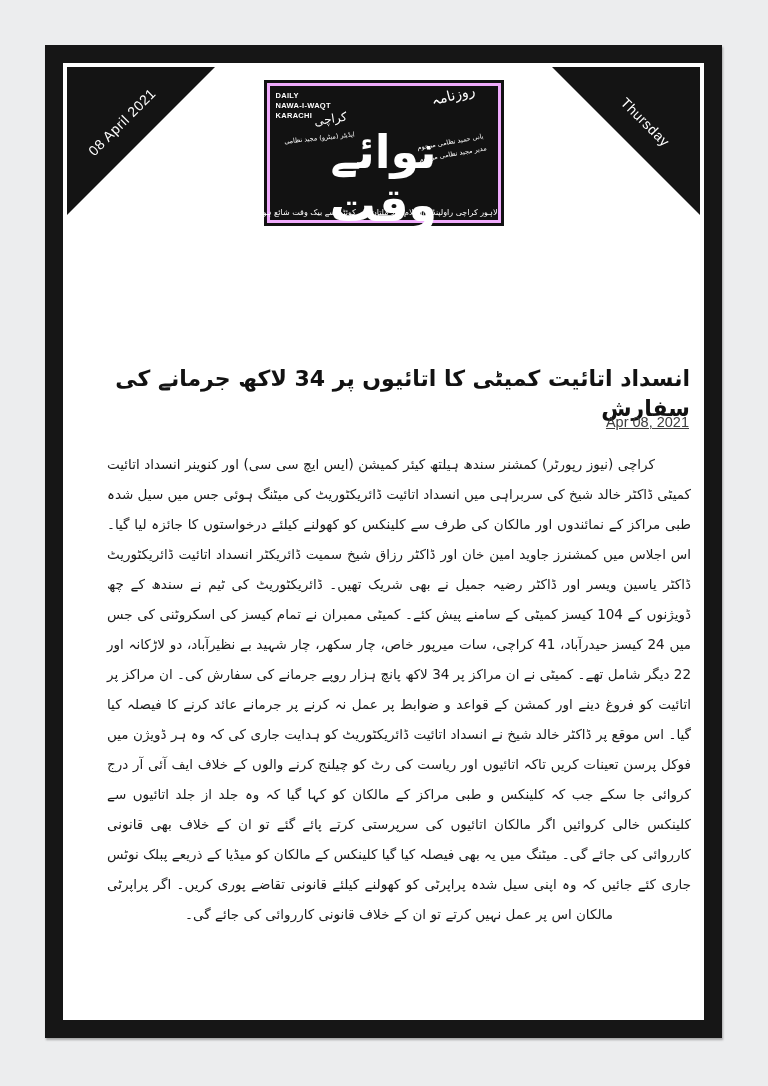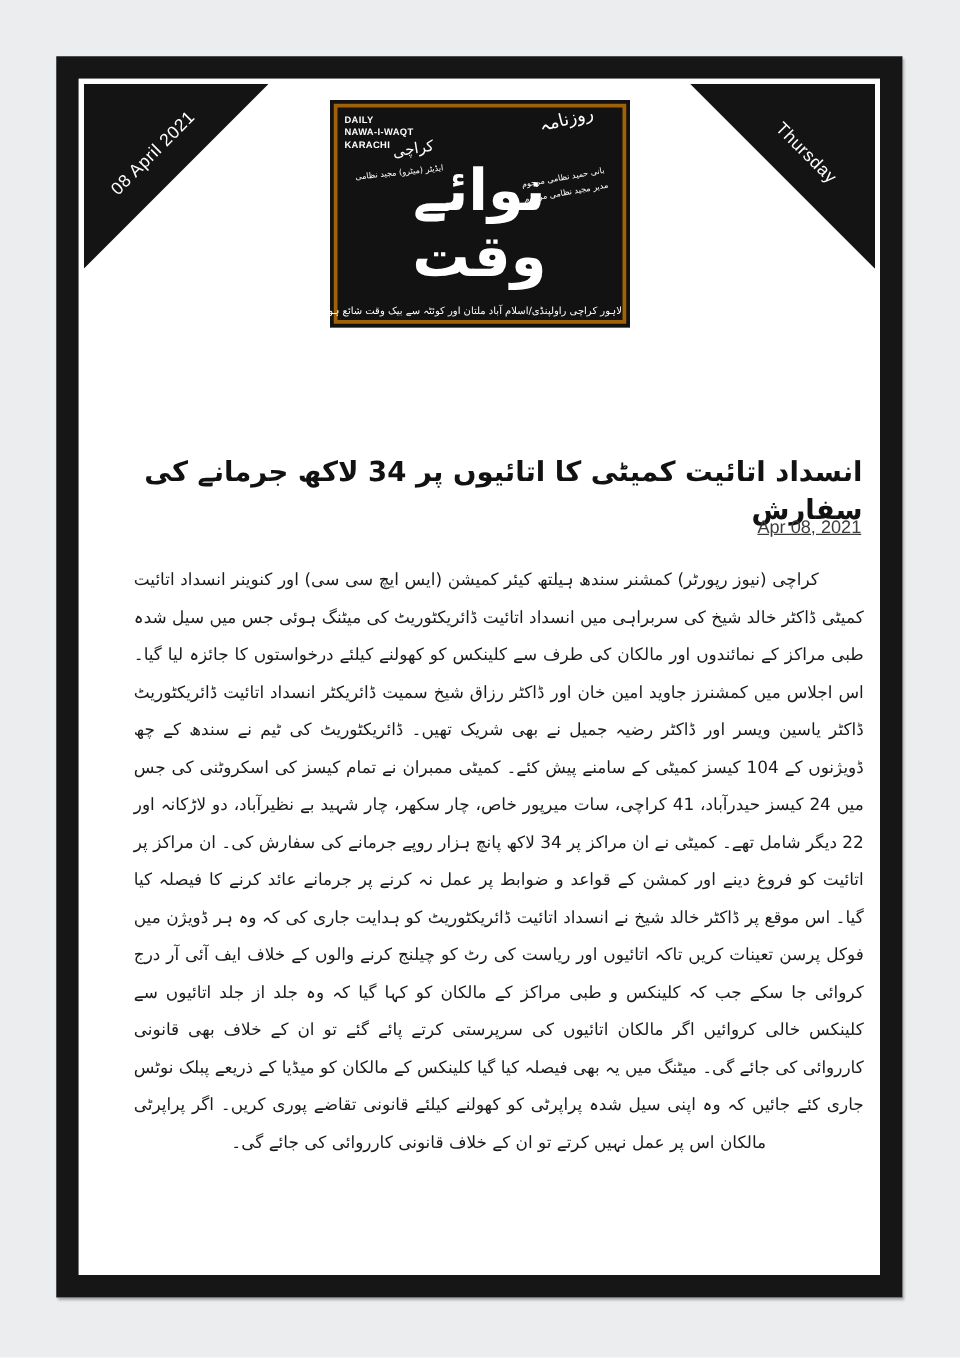--- a/index.html
+++ b/index.html
@@ -22,22 +22,22 @@
   .ribbon-text{
     position:absolute;color:#fff;font:400 14px "Liberation Sans",sans-serif;
     white-space:nowrap;letter-spacing:.5px;
   }
   .ribbon-left .ribbon-text{top:55px;left:55px;transform:translate(-50%,-50%) rotate(-45deg);}
   .ribbon-right .ribbon-text{top:55px;right:55px;transform:translate(50%,-50%) rotate(45deg);}
 
   
   .masthead{
     position:absolute;top:17px;left:50%;transform:translateX(-50%);
-    width:240px;height:182px;box-sizing:border-box;
-    background:#a16207;border:3px solid #121212;padding:3px;
+    width:240px;height:146px;box-sizing:border-box;
+    background:#f0abfc;border:3px solid #121212;padding:3px;
   }
   .masthead-inner{position:relative;width:100%;height:100%;background:#121212;color:#fff;}
   .pub-label{position:absolute;top:5px;left:6px;font:bold 7.5px/1.35 "Liberation Sans",sans-serif;letter-spacing:.3px;}
   .roznama{position:absolute;top:1px;right:22px;font-size:14px;transform:rotate(-14deg);direction:rtl;}
   .founder-1{position:absolute;top:52px;right:14px;font-size:6.5px;transform:rotate(-10deg);direction:rtl;white-space:nowrap;}
   .founder-2{position:absolute;top:64px;right:10px;font-size:6.5px;transform:rotate(-10deg);direction:rtl;white-space:nowrap;}
   .city-urdu{position:absolute;top:26px;left:44px;font-size:12px;transform:rotate(-9deg);direction:rtl;}
   .editor-line{position:absolute;top:48px;left:14px;font-size:6.5px;transform:rotate(-6deg);direction:rtl;white-space:nowrap;}
   .masthead-title{
     position:absolute;top:40px;left:0;right:0;text-align:center;

